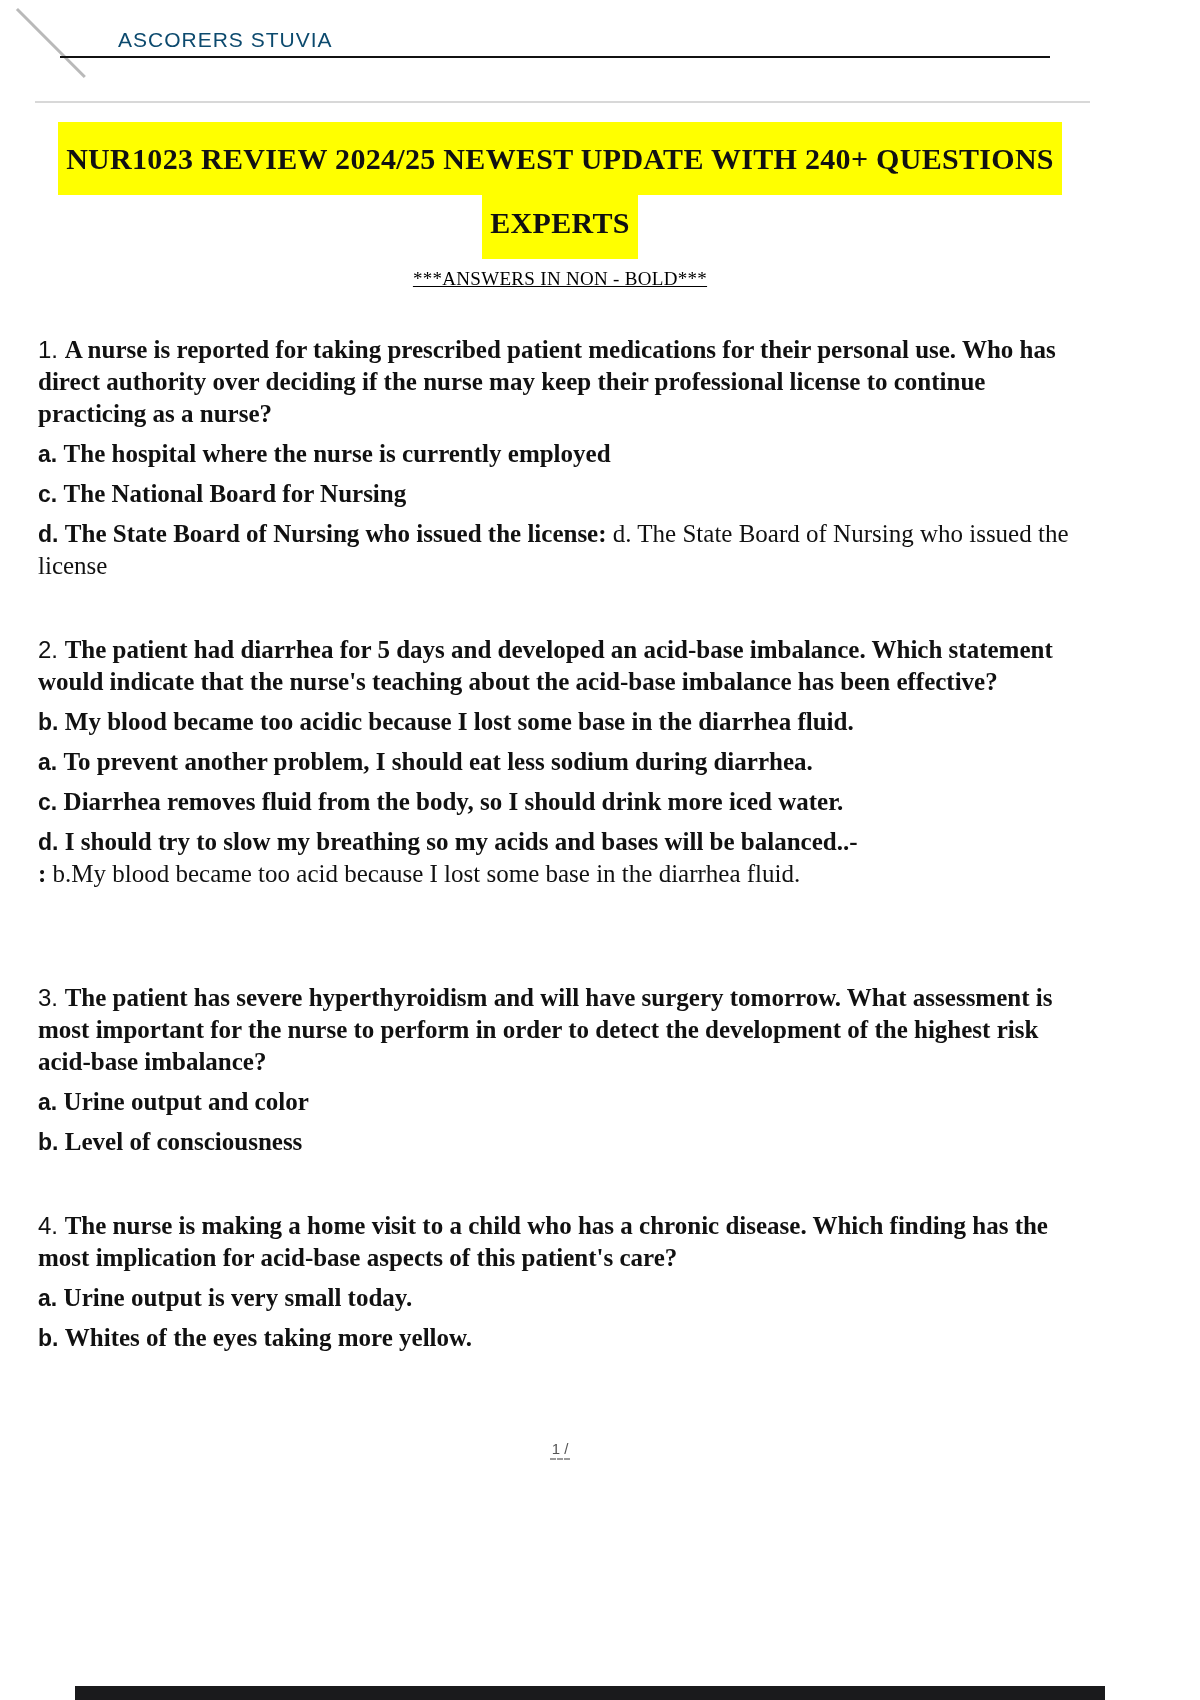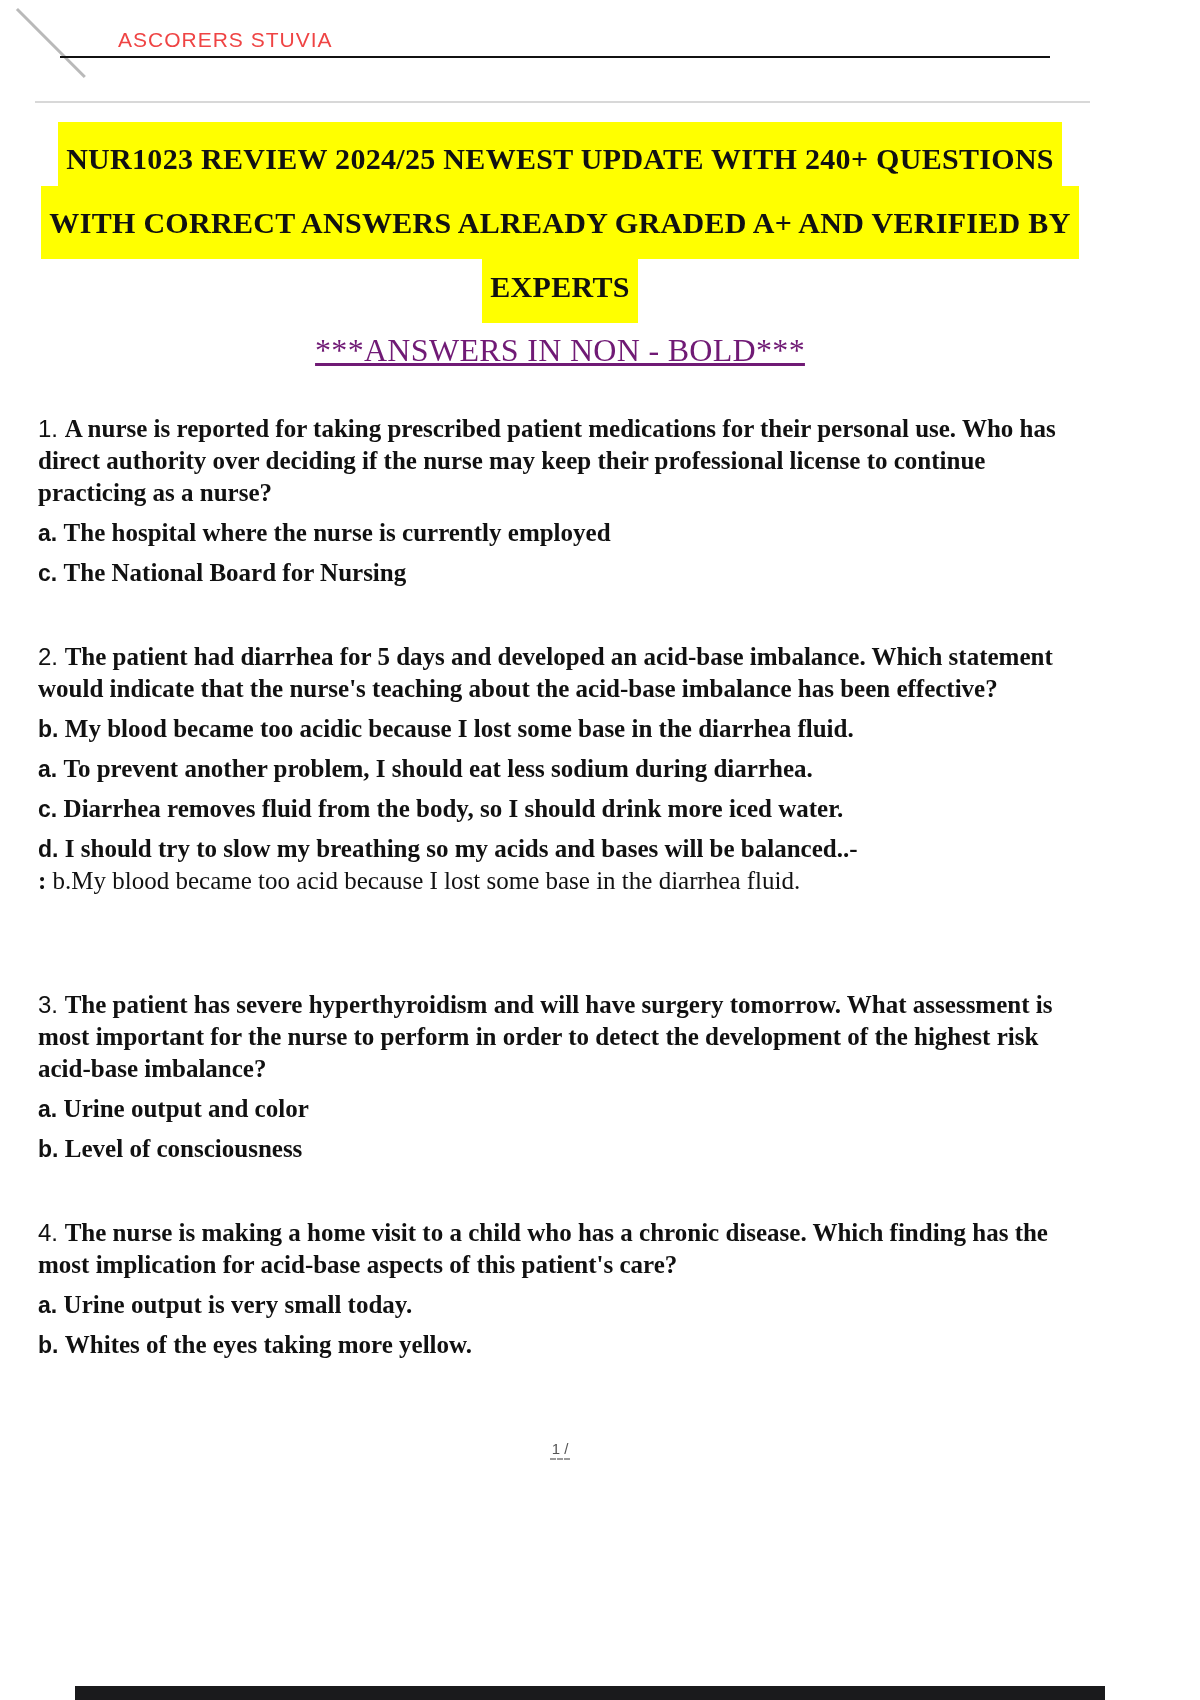--- a/index.html
+++ b/index.html
@@ -15,21 +15,21 @@
   
   .corner-line{
     position:absolute;left:18px;top:8px;
     width:96px;height:3px;background:#b9b9b9;
     transform:rotate(45deg);transform-origin:0 0;
   }
   
   .brand{
     position:absolute;left:118px;top:28px;
     font-family:"Liberation Sans", sans-serif;
-    font-size:21px;letter-spacing:1px;color:#ef4444;
+    font-size:21px;letter-spacing:1px;color:#0c4a6e;
   }
   .brand-rule{
     position:absolute;left:60px;top:56px;
     width:990px;height:0;border-top:2px solid #111;
   }
   .soft-divider{
     position:absolute;left:35px;top:101px;
     width:1055px;height:0;border-top:2px solid #d8d8d8;
   }
   
@@ -39,21 +39,21 @@
   .title{ text-align:center; }
   .title-line{ line-height:38px; margin-bottom:21px; }
   .title-line .hl{
     font-size:30px;font-weight:bold;letter-spacing:.3px;
     background:#ffff00;padding:20px 8px;
   }
   .subtitle{
     text-align:center;margin:12px 0 44px 0;
   }
   .subtitle span{
-    color:#701a75;font-size:32px;letter-spacing:.3px;
+    color:#000000;font-size:19px;letter-spacing:.3px;
     text-decoration:underline;
   }
   .question{ margin:0; }
   .question + .question{ margin-top:52px; }
   .question.space-large{ margin-top:92px; }
   .q-head,.opt{
     margin:8px;font-size:25px;line-height:32px;font-weight:bold;
   }
   .q-num{
     font-family:"Liberation Sans", sans-serif;
@@ -87,33 +87,33 @@
   <div class="corner-line"></div>
 
   <div class="brand">ASCORERS STUVIA</div>
   <div class="brand-rule"></div>
   <div class="soft-divider"></div>
 
   <div class="content">
 
     <div class="title">
       <div class="title-line"><span class="hl">NUR1023 REVIEW 2024/25 NEWEST UPDATE WITH 240+ QUESTIONS</span></div>
-      <div class="title-line"><span class="hl">WITH CORRECT ANSWERS ALREADY GRADED A+ AND VERIFIED BY</span></div>
       <div class="title-line"><span class="hl">EXPERTS</span></div>
     </div>
 
     <div class="subtitle">
       <span>***ANSWERS IN NON - BOLD***</span>
     </div>
 
     <div>
         <div class="question">
           <p class="q-head"><span class="q-num">1. </span><span class="q-text">A nurse is reported for taking prescribed patient medications for their personal use. Who has direct authority over deciding if the nurse may keep their professional license to continue practicing as a nurse?</span></p>
           <p class="opt"><span class="opt-label">a. </span><span class="opt-text">The hospital where the nurse is currently employed</span></p>
           <p class="opt"><span class="opt-label">c. </span><span class="opt-text">The National Board for Nursing</span></p>
+          <p class="opt"><span class="opt-label">d. </span><span class="opt-text">The State Board of Nursing who issued the license:</span><span class="ans"> d. The State Board of Nursing who issued the license</span></p>
         </div>
         <div class="question">
           <p class="q-head"><span class="q-num">2. </span><span class="q-text">The patient had diarrhea for 5 days and developed an acid-base imbalance. Which statement would indicate that the nurse's teaching about the acid-base imbalance has been effective?</span></p>
           <p class="opt"><span class="opt-label">b. </span><span class="opt-text">My blood became too acidic because I lost some base in the diarrhea fluid.</span></p>
           <p class="opt"><span class="opt-label">a. </span><span class="opt-text">To prevent another problem, I should eat less sodium during diarrhea.</span></p>
           <p class="opt"><span class="opt-label">c. </span><span class="opt-text">Diarrhea removes fluid from the body, so I should drink more iced water.</span></p>
           <p class="opt"><span class="opt-label">d. </span><span class="opt-text">I should try to slow my breathing so my acids and bases will be balanced..-</span><br><span class="opt-text">:</span><span class="ans"> b.My blood became too acid because I lost some base in the diarrhea fluid.</span></p>
         </div>
         <div class="question space-large">
           <p class="q-head"><span class="q-num">3. </span><span class="q-text">The patient has severe hyperthyroidism and will have surgery tomorrow. What assessment is most important for the nurse to perform in order to detect the development of the highest risk acid-base imbalance?</span></p>

